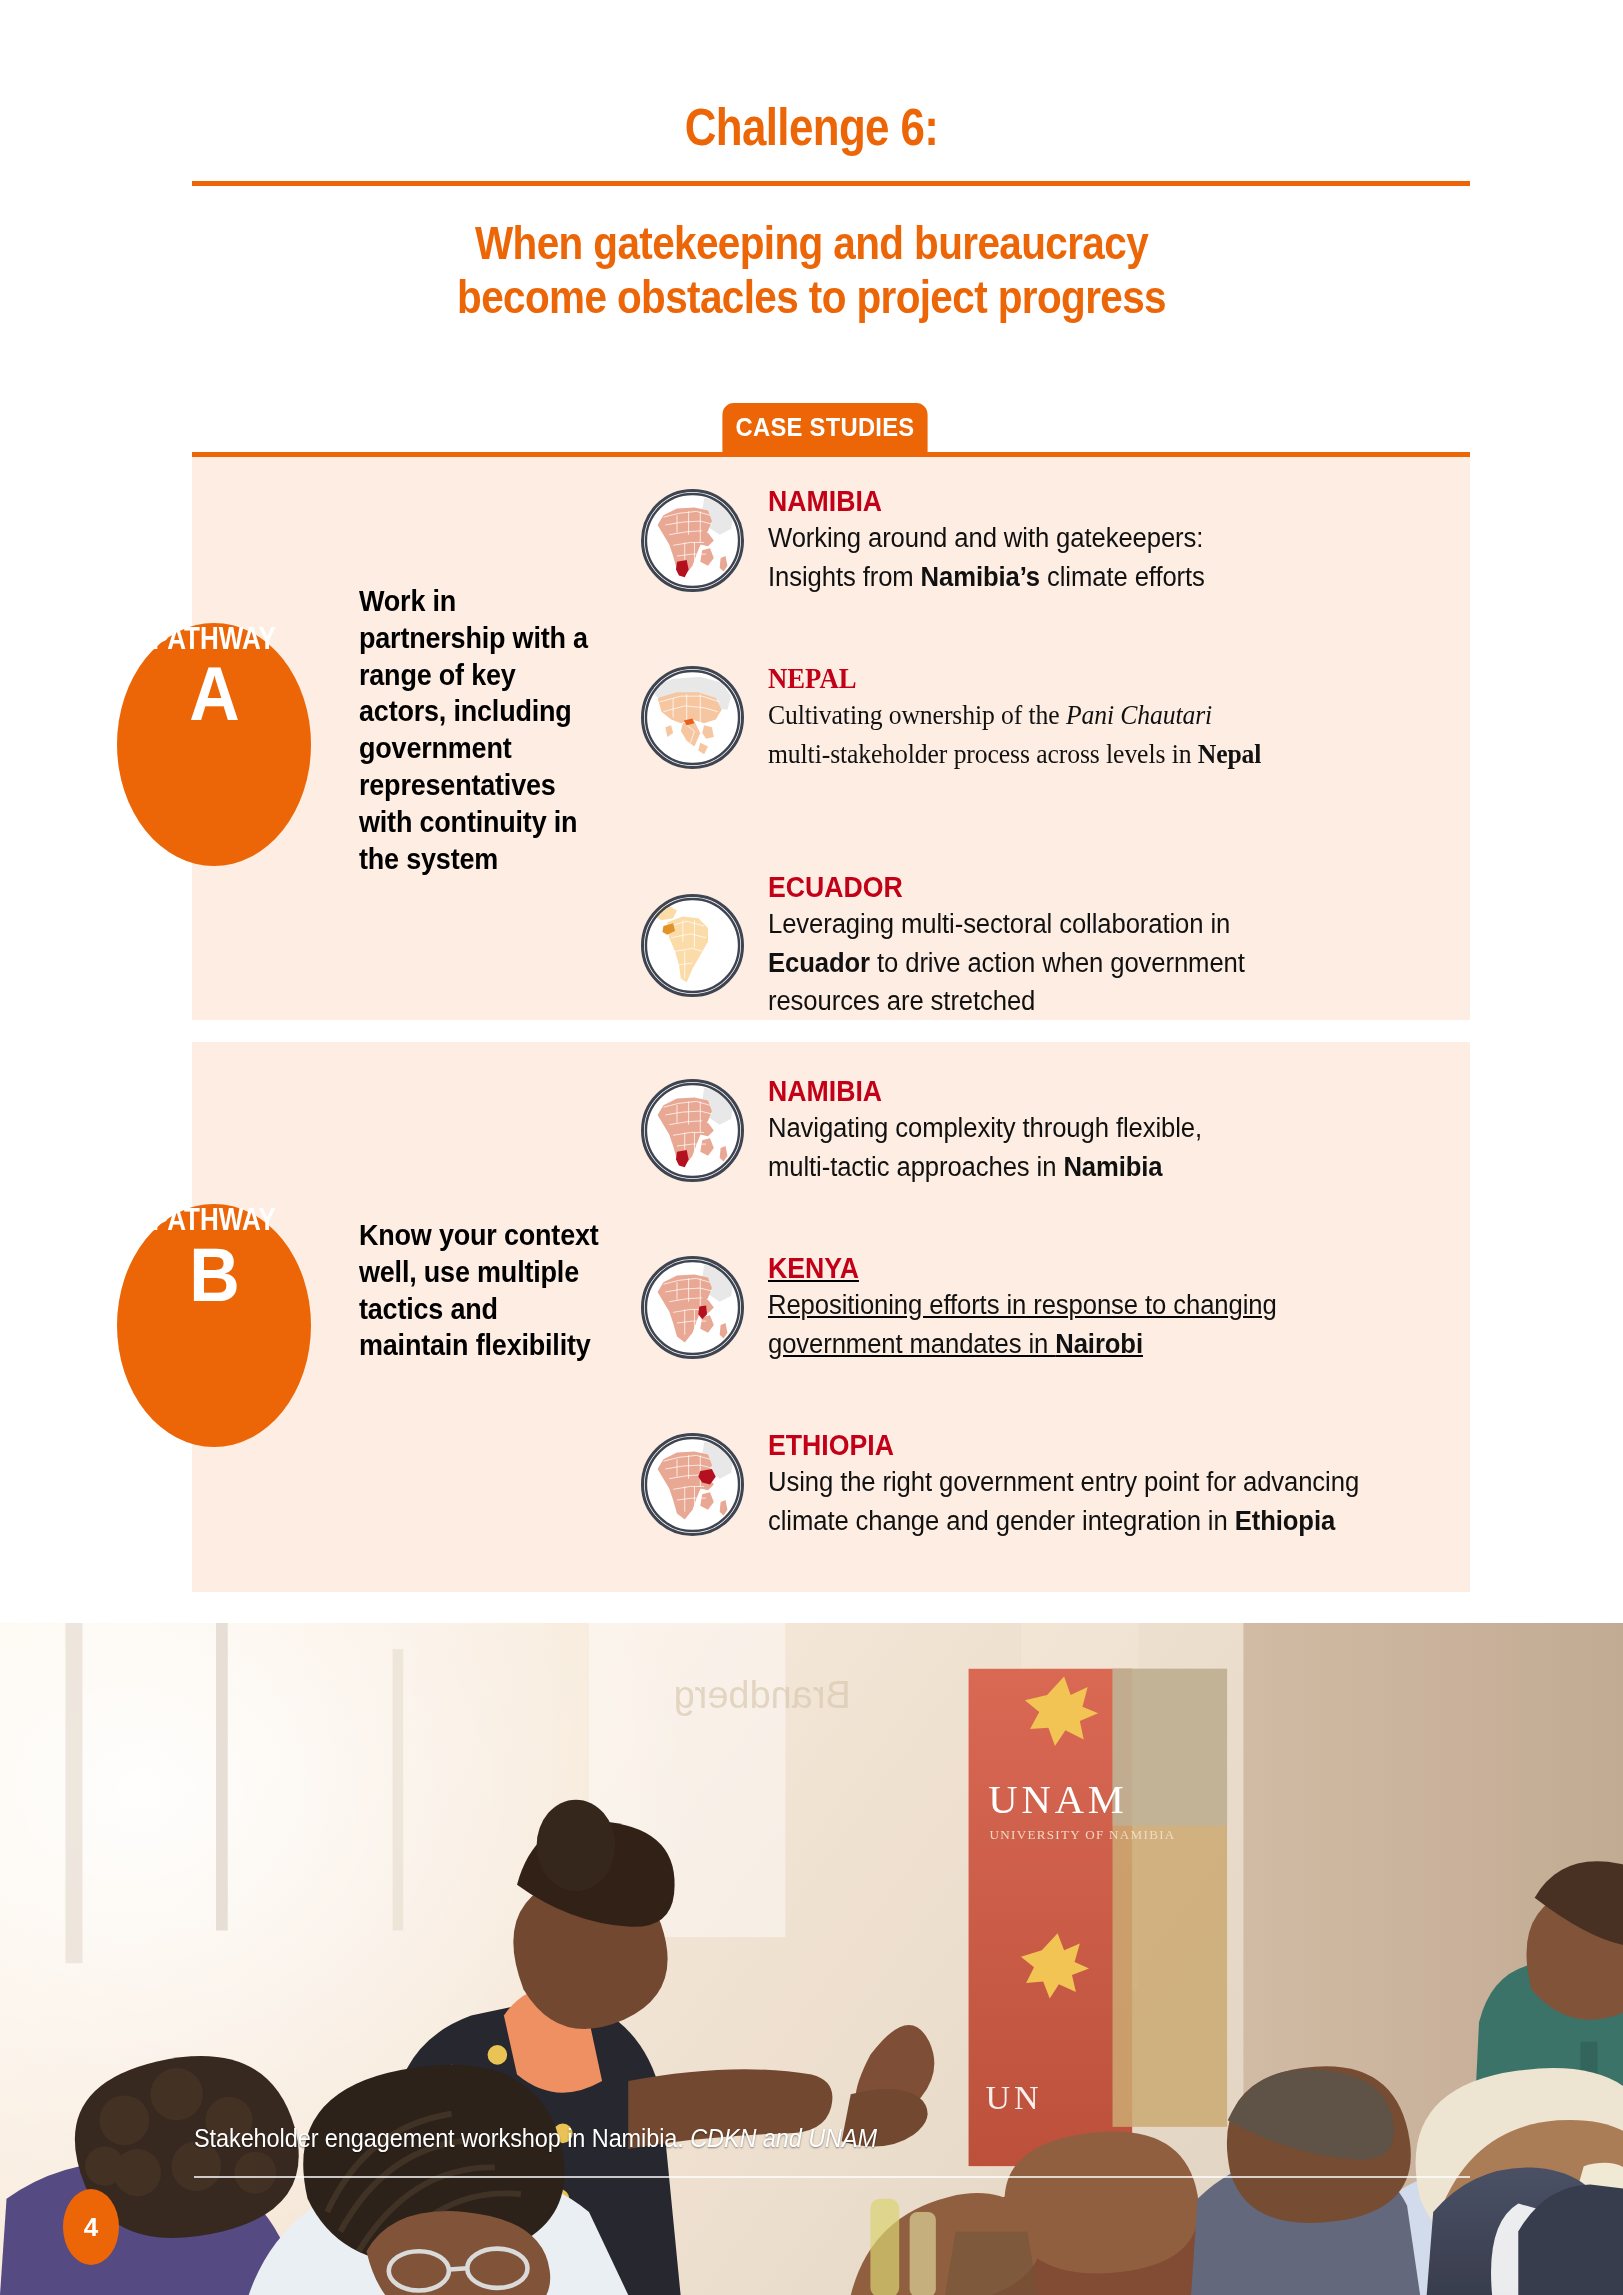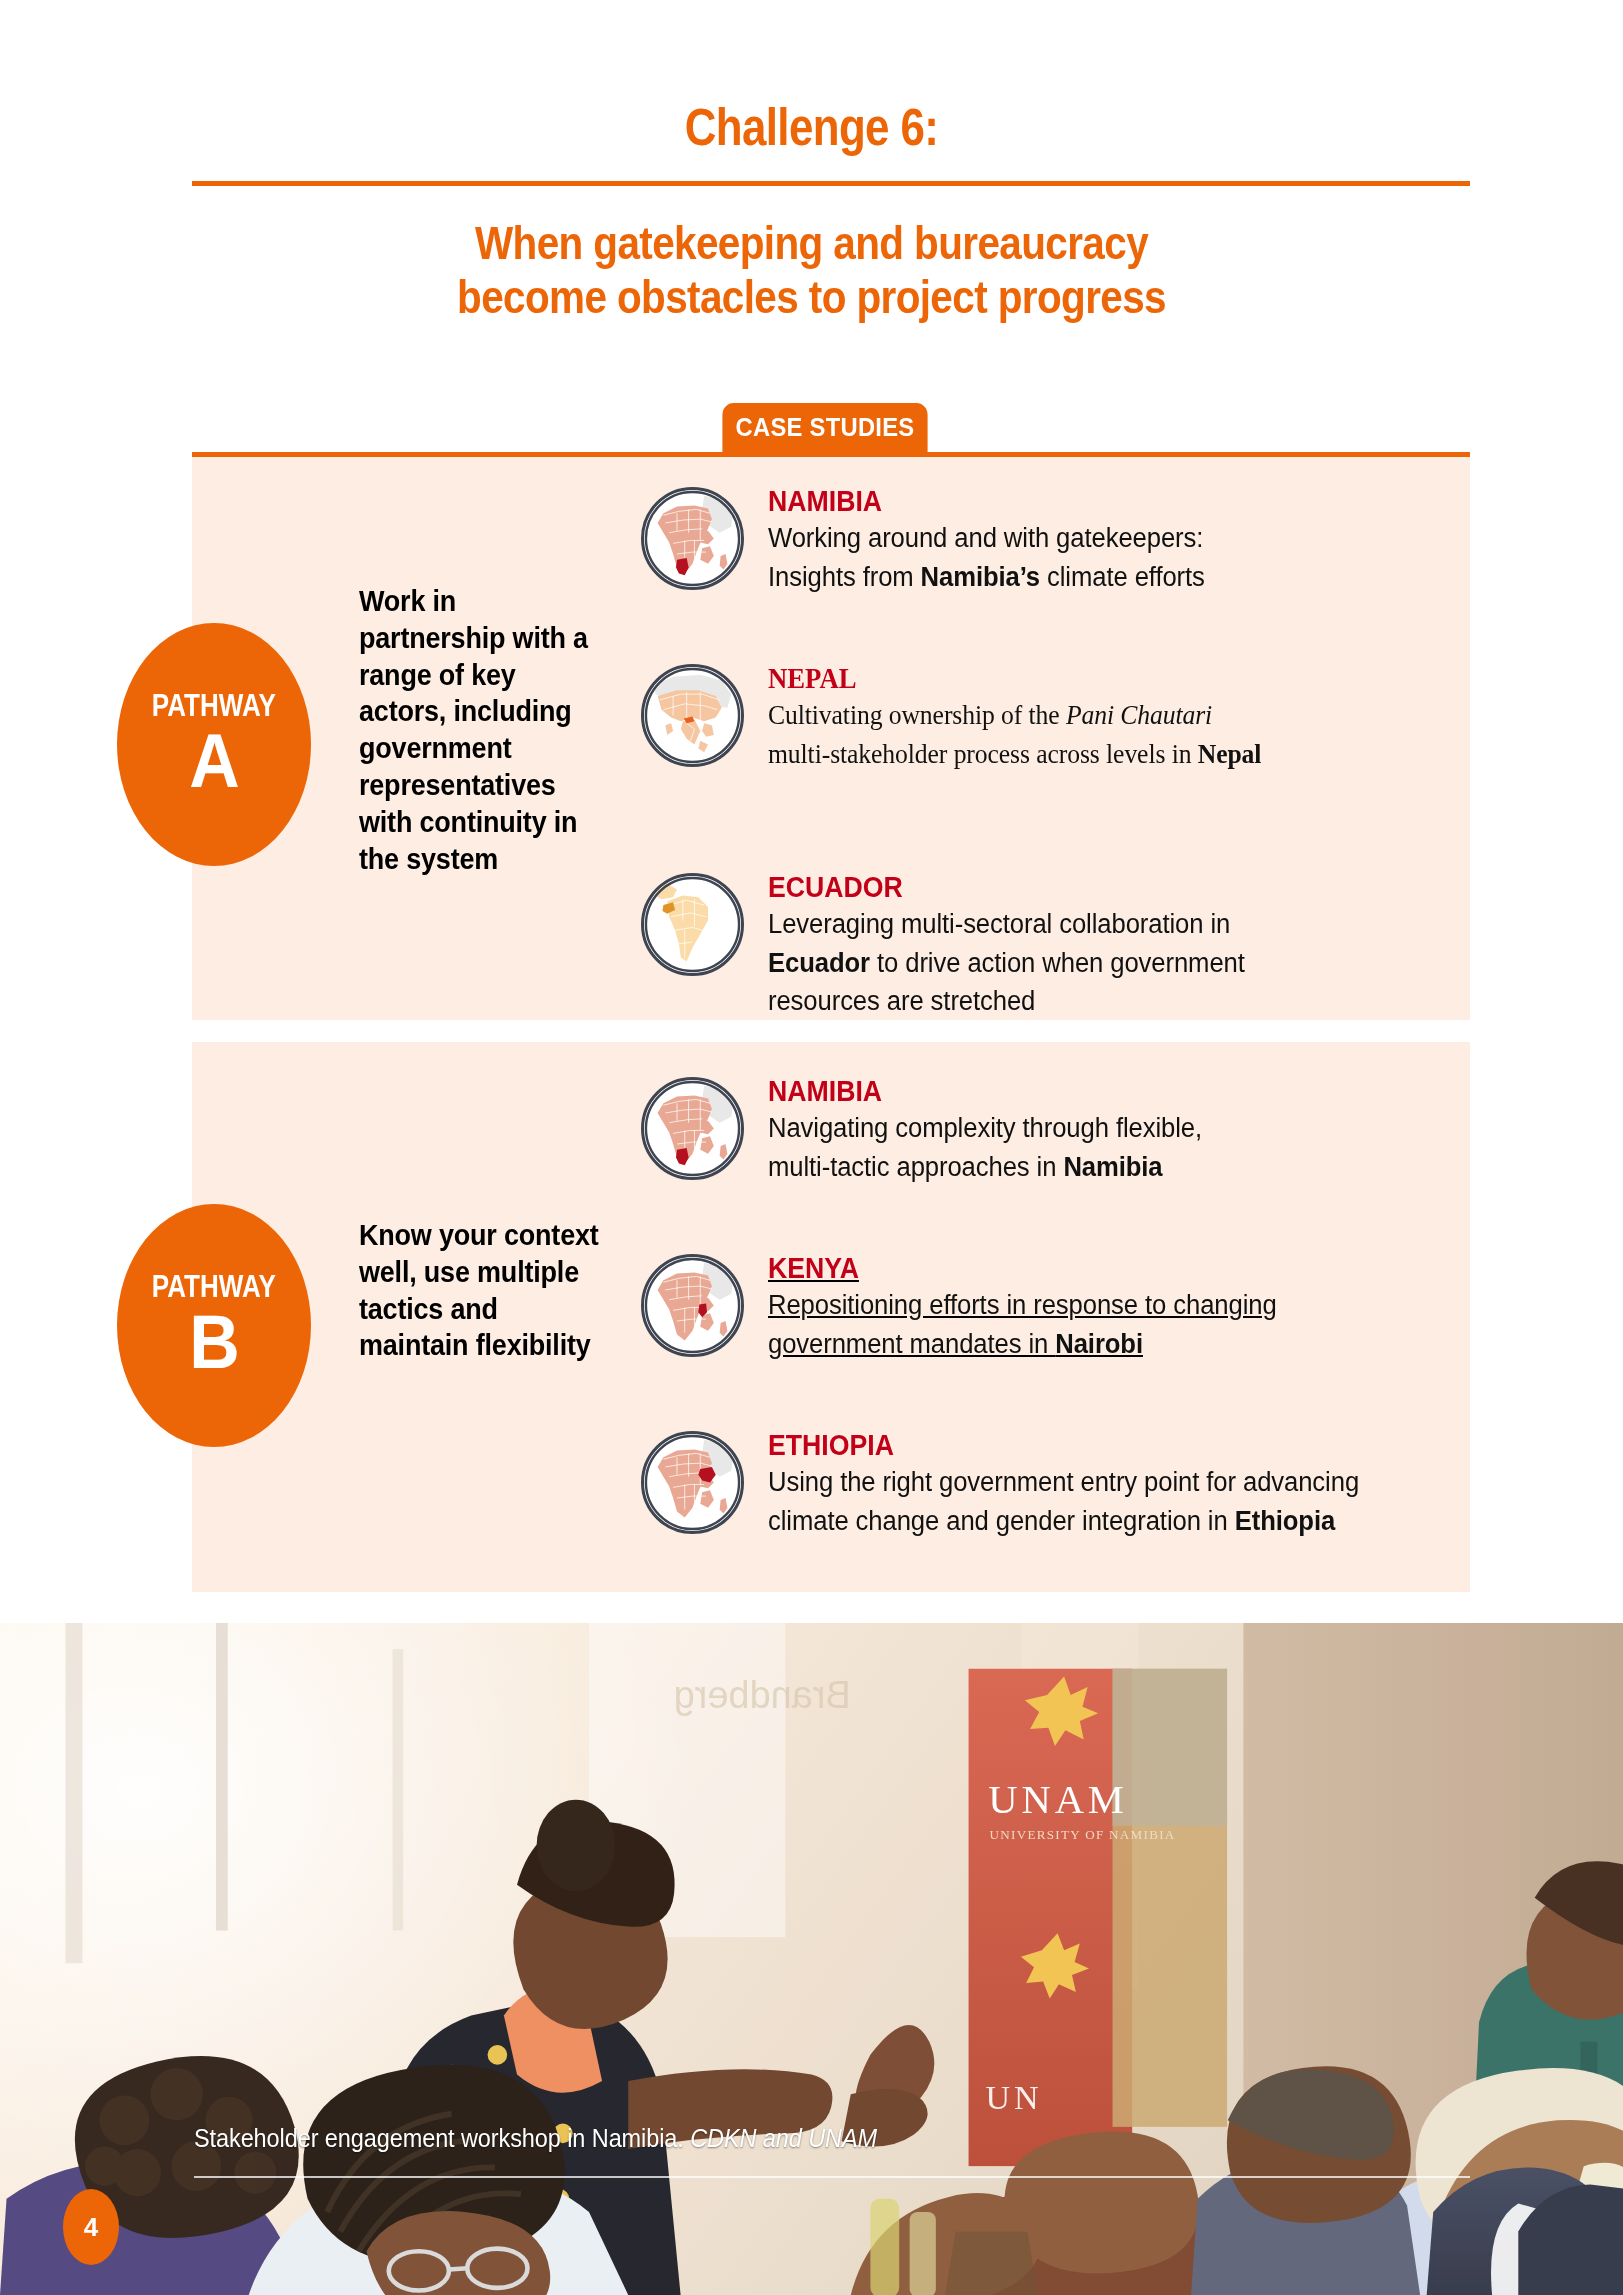--- a/index.html
+++ b/index.html
@@ -96,21 +96,20 @@
   
   .pathway-badge {
     position: absolute;
     width: 194px;
     height: 243px;
     border-radius: 50%;
     background: #EC6608;
     display: flex;
     flex-direction: column;
     align-items: center;
-    justify-content: center;
     z-index: 6;
   }
   .pathway-badge .pw-word {
     color: #ffffff;
     font-size: 31px;
     font-weight: bold;
     letter-spacing: 0px;
     transform: scaleX(0.84);
     line-height: 1;
   }
@@ -137,21 +136,21 @@
     transform: scaleX(0.93);
     transform-origin: left top;
   }
   .desc-a { left: 359px; top: 583px; }
   .desc-b { left: 359px; top: 1217px; }
 
   
   .case-row {
     position: absolute;
     display: flex;
-    align-items: flex-start;
+    align-items: center;
     left: 641px;
   }
   .globe {
     width: 103px;
     height: 103px;
     flex: 0 0 103px;
     border-radius: 50%;
     background: #ffffff;
     border: 3.3px solid #3F4451;
     box-sizing: border-box;

